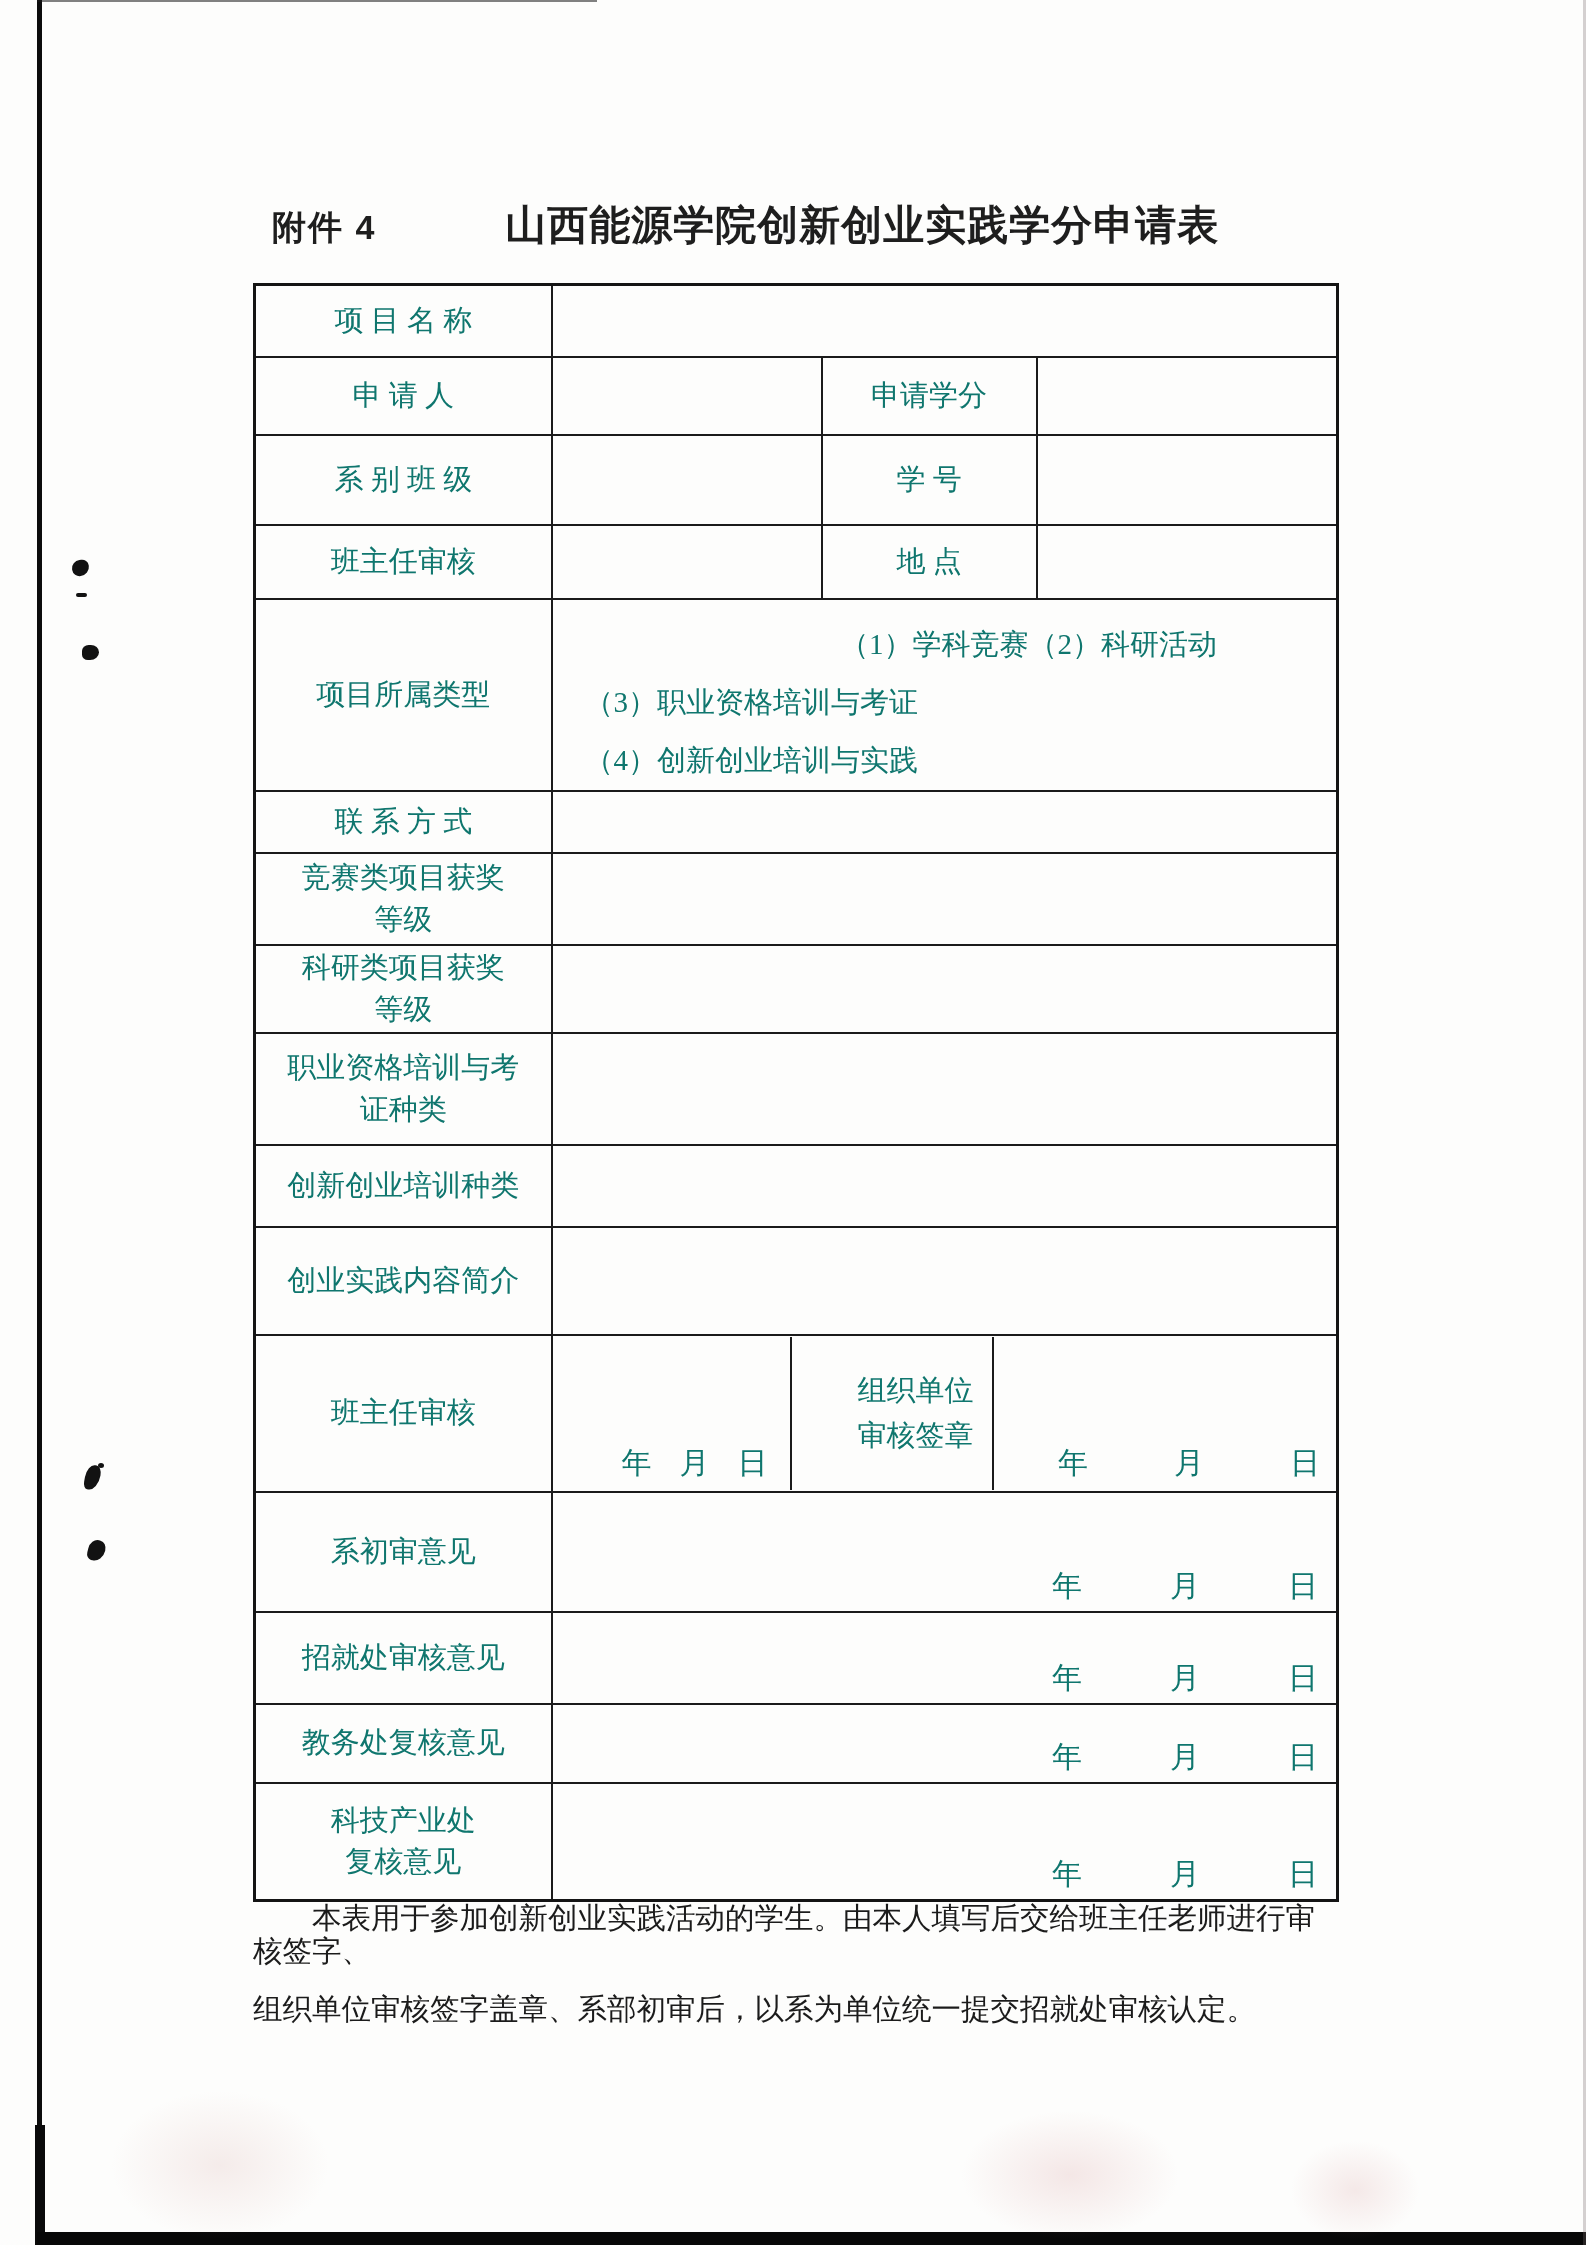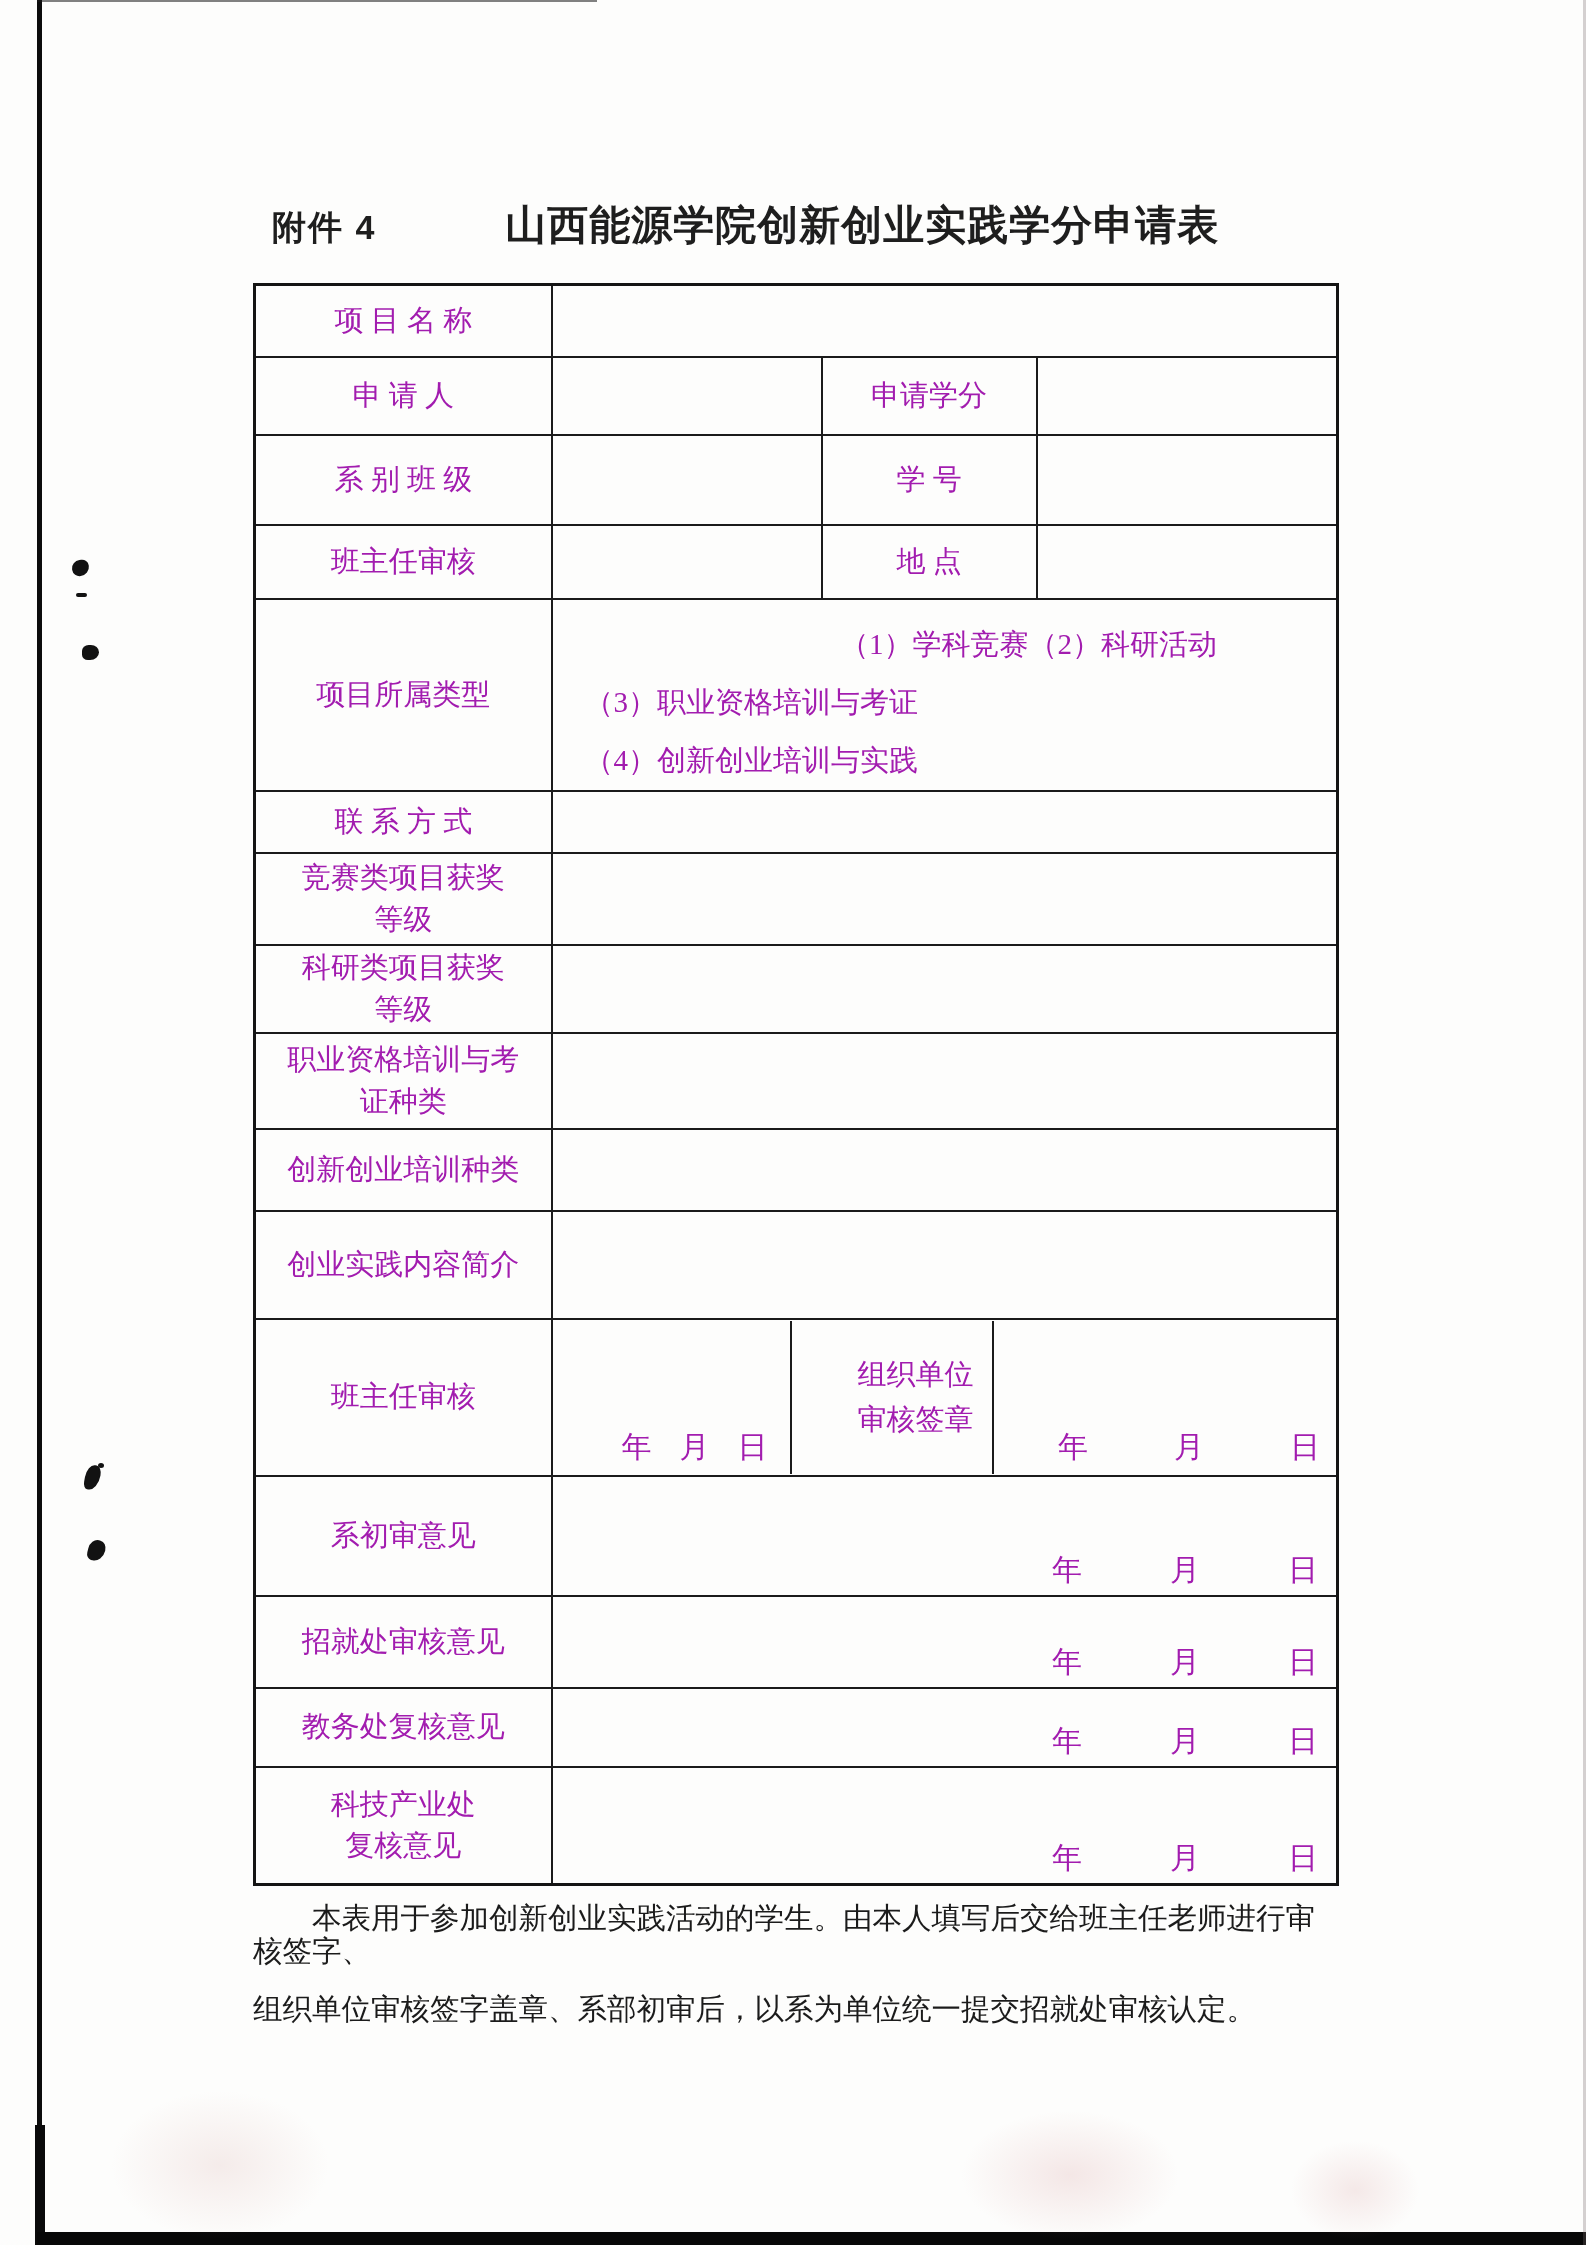--- a/index.html
+++ b/index.html
@@ -36,21 +36,21 @@
     font-family:"Liberation Sans","DejaVu Sans",sans-serif;
     font-weight:700;white-space:nowrap;gap:33px;
   }
   .attach{font-size:34px;letter-spacing:2px;}
   .main-title{font-size:41px;margin-left:96px;letter-spacing:1px;}
 
   
   table.form-table{
     position:absolute;top:283px;left:253px;width:1083px;
     border-collapse:collapse;table-layout:fixed;
-    font-size:29px;color:#a21caf;
+    font-size:29px;color:#0f766e;
   }
   table.form-table{border:3px solid #141414;}
   .form-table td{border:2px solid #1b1b1b;padding:0;vertical-align:middle;overflow:hidden;}
   .lbl{text-align:center;line-height:1.42;}
   .type-cell{vertical-align:top;}
   .type-inner{padding:16px 0 0 32px;text-align:right;}
   .opt-row{height:58px;display:flex;align-items:center;white-space:nowrap;}
   .opt-a{display:inline-block;width:444px;}
   .opinion{position:relative;}
   .date-line{
@@ -161,21 +161,21 @@
     </tr>
 
     <tr style="height:88px">
       <td class="lbl">
         <div>科研类项目获奖</div>
         <div>等级</div>
       </td>
       <td colspan="3"></td>
     </tr>
 
-    <tr style="height:96px">
+    <tr style="height:112px">
       <td class="lbl">
         <div>职业资格培训与考</div>
         <div>证种类</div>
       </td>
       <td colspan="3"></td>
     </tr>
 
     <tr style="height:82px">
       <td class="lbl">创新创业培训种类</td>
       <td colspan="3"></td>

